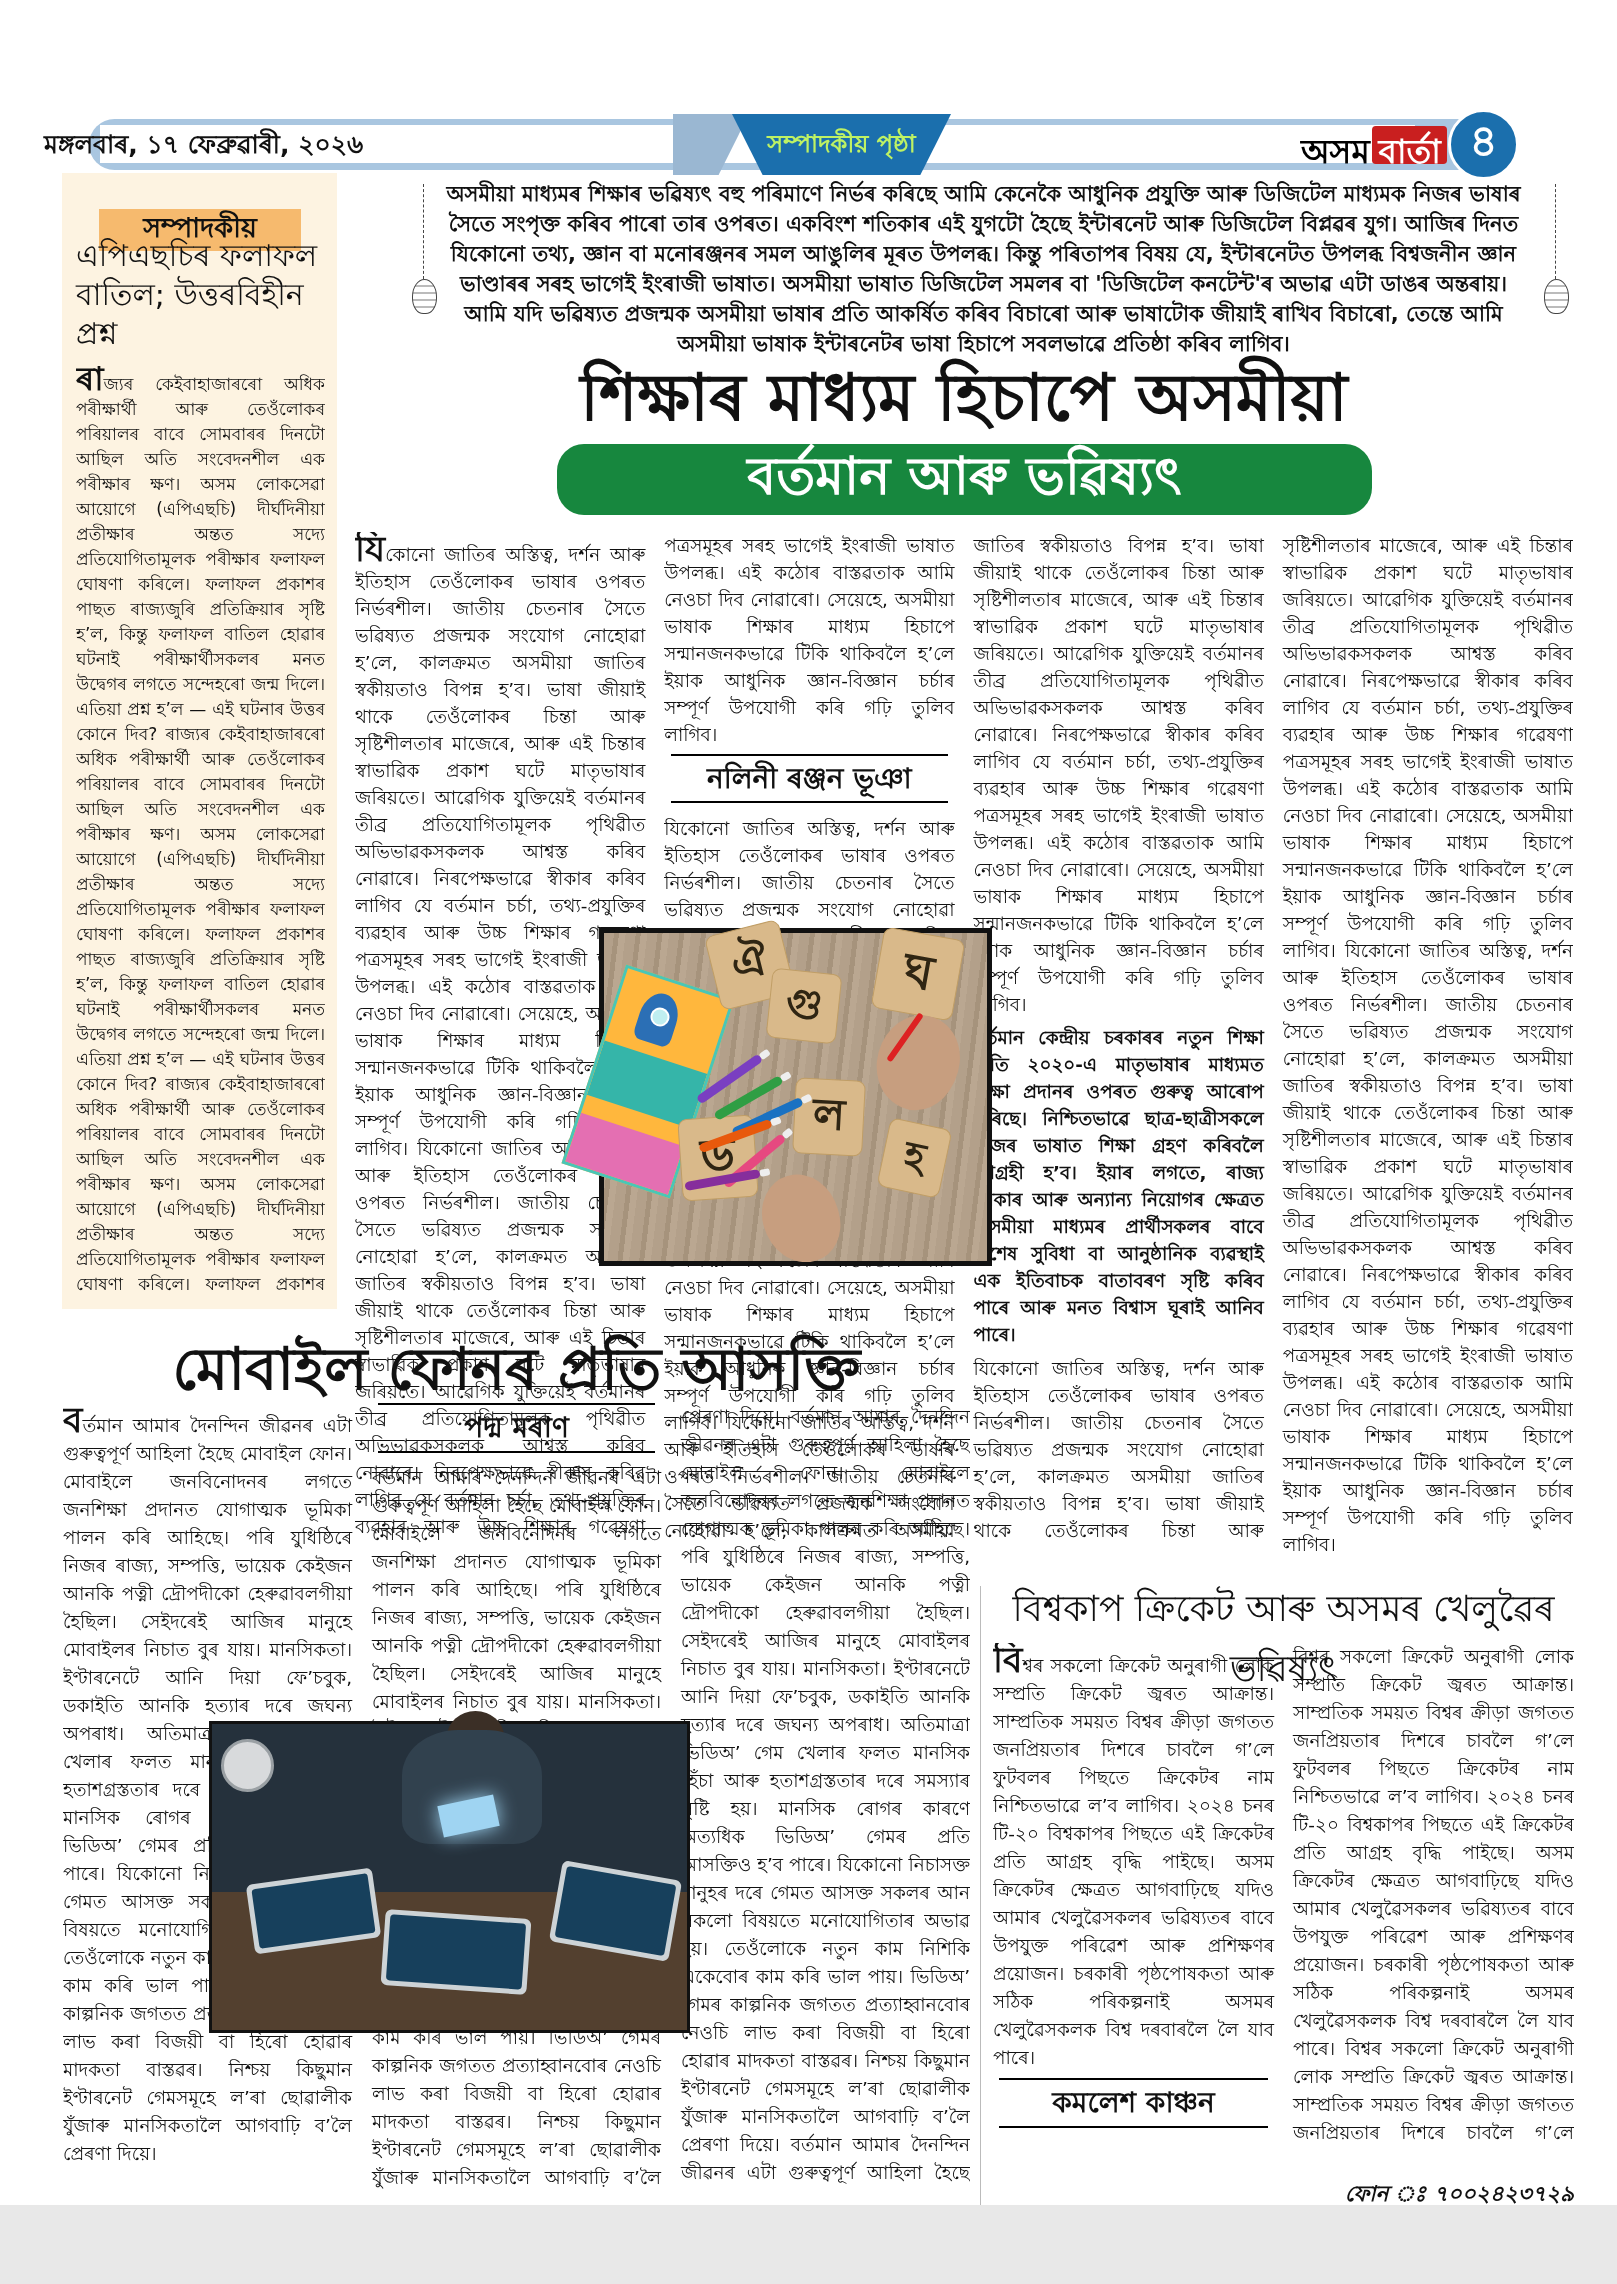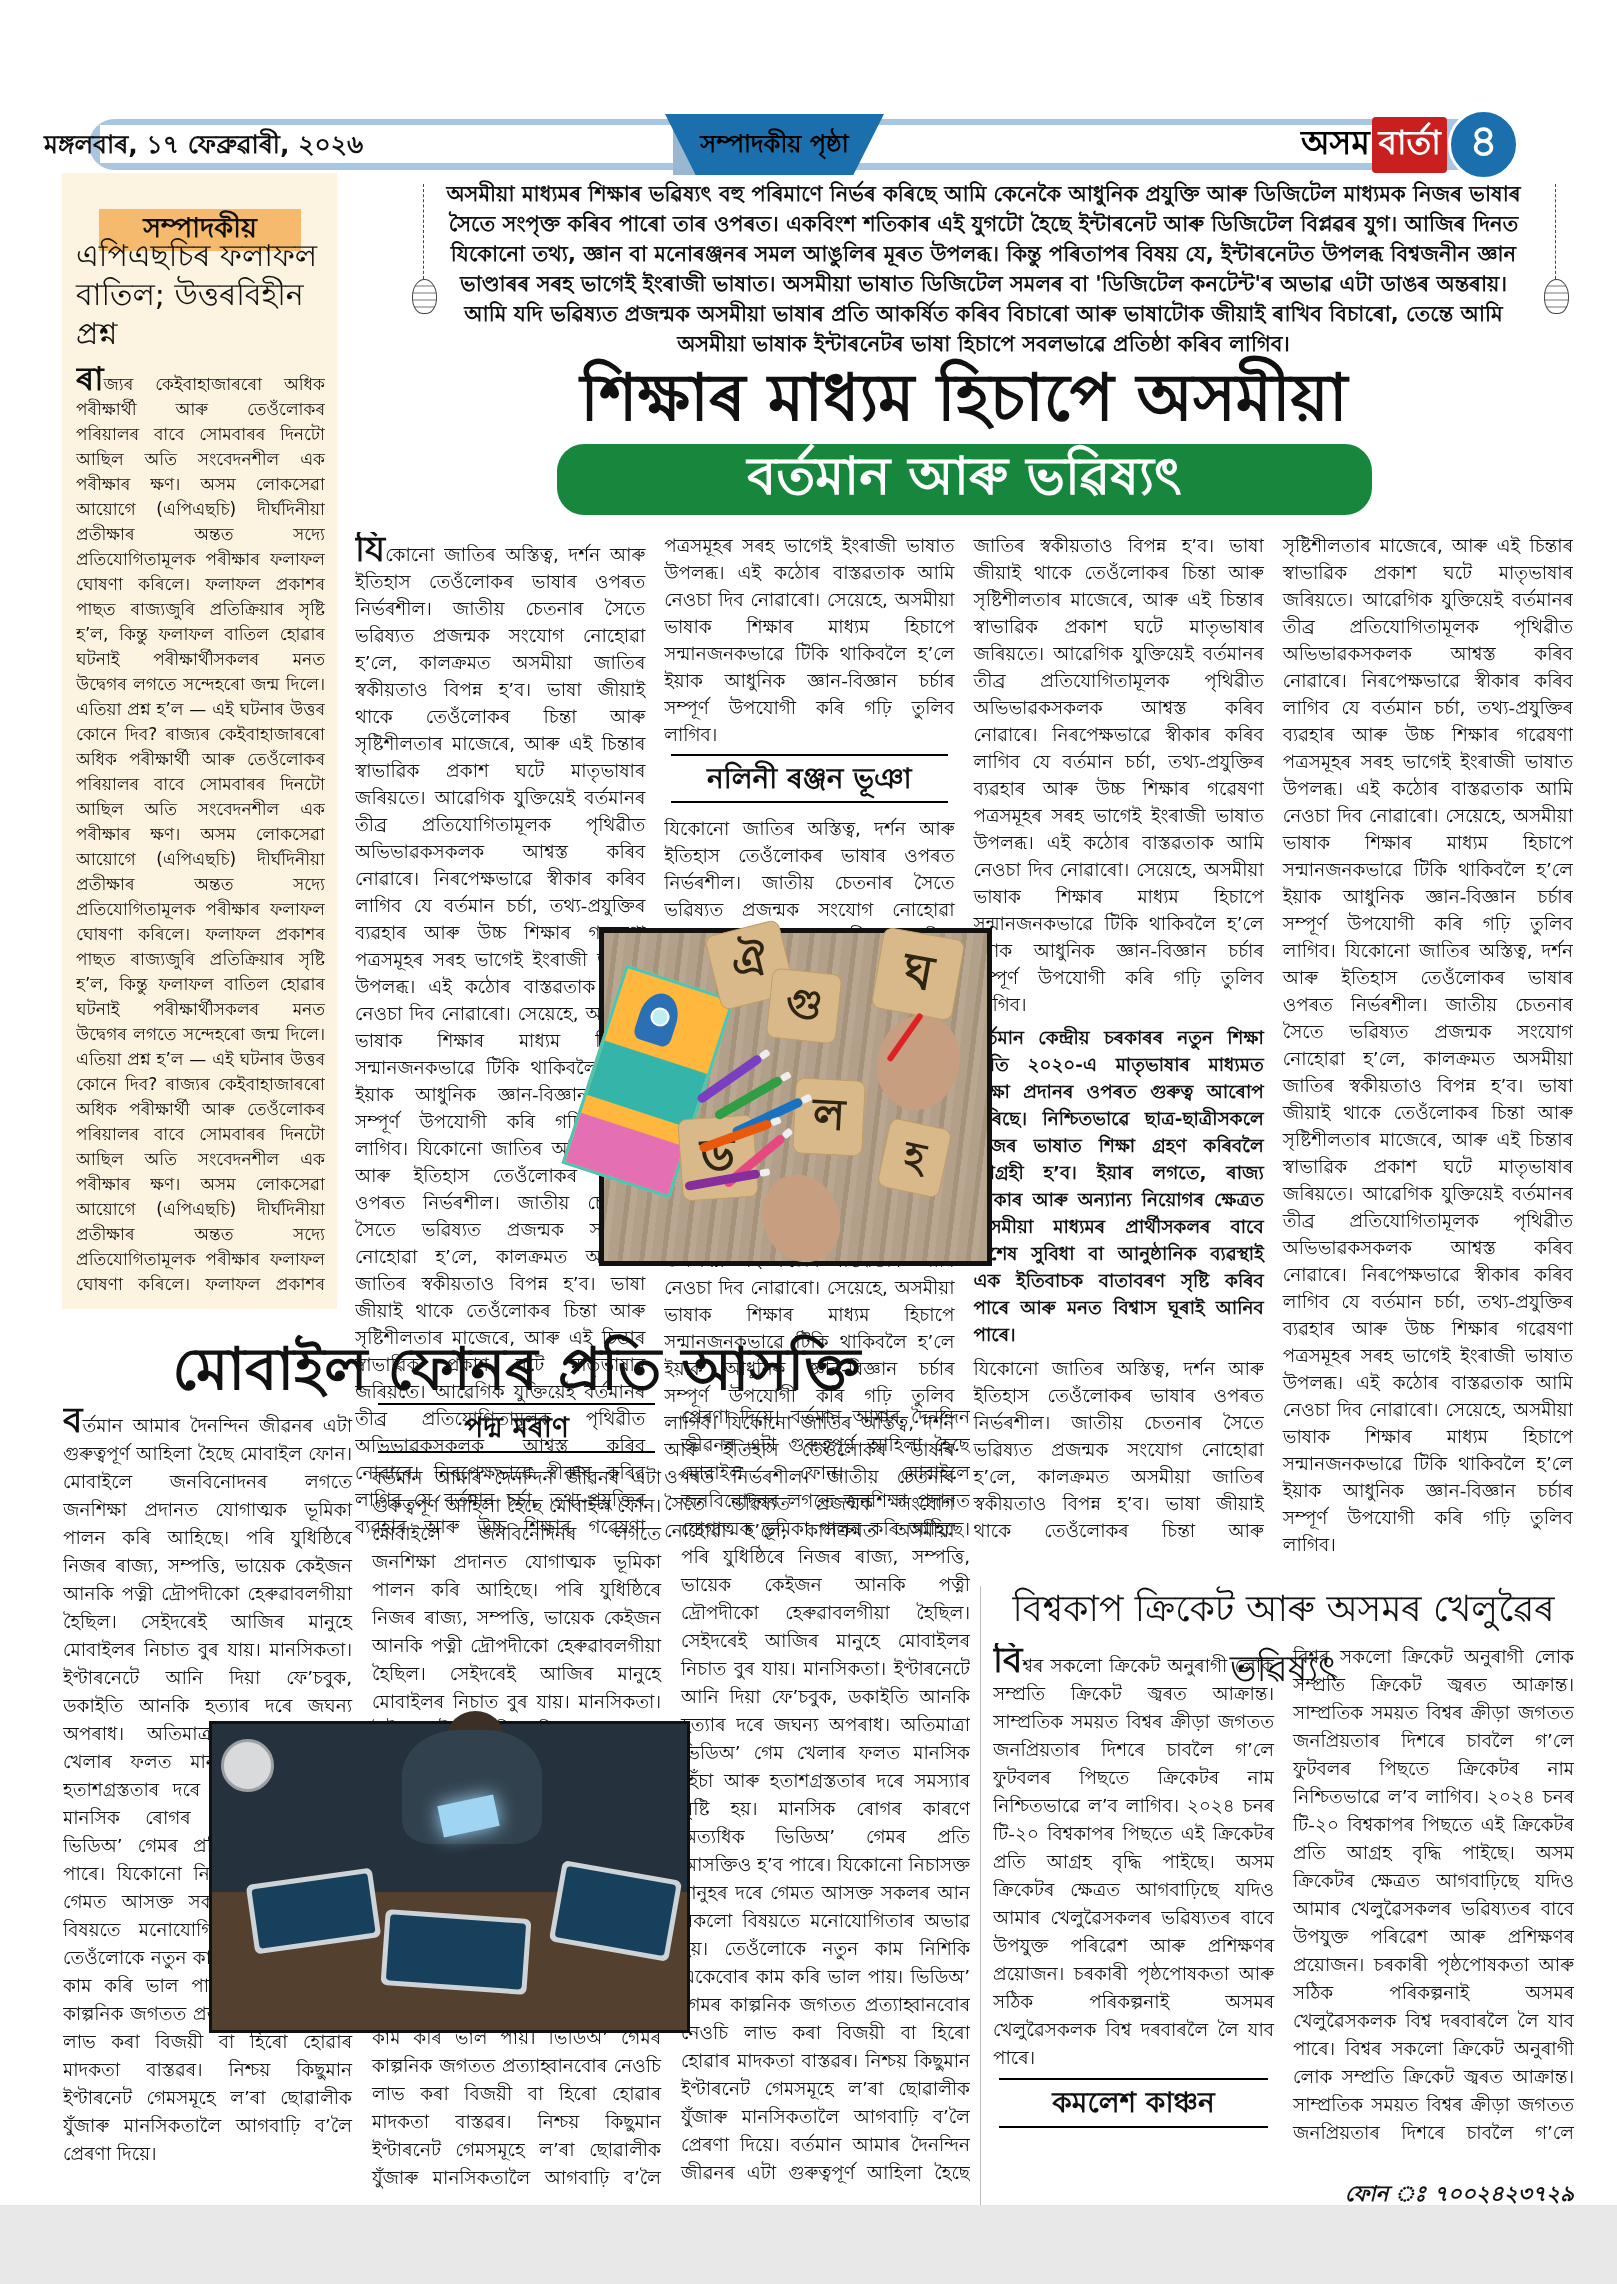--- a/index.html
+++ b/index.html
@@ -5,26 +5,26 @@
   html,body{margin:0;padding:0;background:#e8e8e8;}
   .page{position:relative;width:1618px;height:2205px;background:#fff;overflow:hidden;
         font-family:"DejaVu Sans","Liberation Sans",sans-serif;color:#111;}
   [data-name]{box-sizing:border-box;}
 
   
   .hdr{position:absolute;left:89px;top:119px;width:1402px;height:51px;
        background:var(--lightblue);border-radius:28px;}
   .hdr-inner{position:absolute;left:11.4px;top:6.3px;right:76px;height:38px;background:#fff;}
   .hdr-date{position:absolute;left:44px;top:124px;font-weight:bold;font-size:25px;line-height:41px;}
-  .ribbon{position:absolute;left:665px;top:114px;width:219px;height:61px;background:var(--blue);
-          clip-path:polygon(0 0,100% 0,86% 100%,14% 100%,0 0);color:#000000;font-weight:bold;font-size:24px;
+  .ribbon{position:absolute;left:732px;top:114px;width:219px;height:61px;background:var(--blue);
+          clip-path:polygon(0 0,100% 0,86% 100%,14% 100%,0 0);color:#bef264;font-weight:bold;font-size:24px;
           display:flex;align-items:center;justify-content:center;}
   .ribbon-shadow{position:absolute;left:673px;top:114px;width:76px;height:61px;background:#9ab7d2;
           clip-path:polygon(0 0,100% 0,60% 100%,0 100%);}
-  .logo{position:absolute;left:1301px;top:126px;height:38px;display:flex;align-items:center;font-size:33px;font-weight:bold;}
+  .logo{position:absolute;left:1301px;top:126px;height:38px;display:flex;font-size:33px;font-weight:bold;}
   .logo .black{color:#000;}
   .logo .red{background:var(--red);color:#fff;padding:0 6.3px;margin-left:2.5px;border-radius:3.8px;}
   .pageno{position:absolute;left:1448px;top:109px;width:71px;height:71px;border-radius:50%;
           background:var(--blue);color:#fff;font-size:44px;font-weight:bold;
           display:flex;align-items:center;justify-content:center;border:3.8px solid #fff;}
 
   
   .lead{position:absolute;left:444px;top:179px;width:1079px;font-weight:bold;font-size:21px;
         line-height:30px;text-align:center;}
   .orn{position:absolute;top:184px;width:25px;height:146px;}

